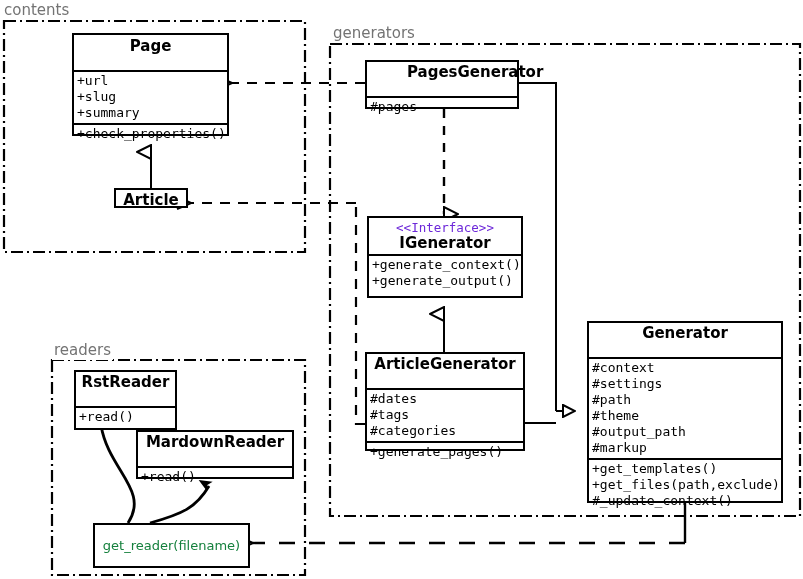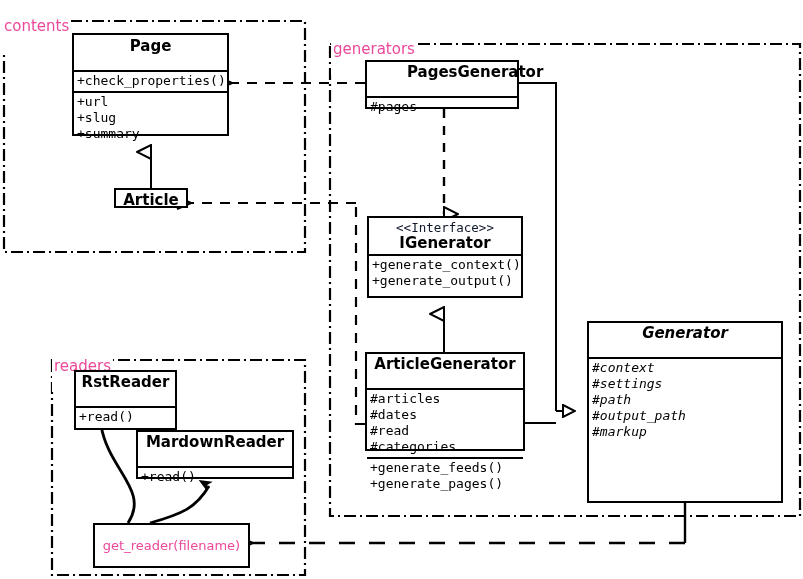--- a/index.html
+++ b/index.html
@@ -7,32 +7,32 @@
        font-family:"DejaVu Sans", sans-serif;}
   #canvas{position:relative;width:803px;height:579px;background:#ffffff;}
   svg.layer{position:absolute;left:0;top:0;width:803px;height:579px;}
 
   .uml-box{position:absolute;box-sizing:border-box;background:#ffffff;
            border:2px solid #000000;}
   .uml-title{font-family:"DejaVu Sans", sans-serif;font-weight:bold;
              font-size:15px;text-align:center;color:#000;
              padding:3px 4px 16px 4px;line-height:16px;white-space:nowrap;}
   .uml-stereo{font-family:"DejaVu Sans Mono", monospace;font-weight:normal;
-              font-size:12.5px;text-align:center;color:#0f172a;
+              font-size:12.5px;text-align:center;color:#6d28d9;
               padding:3px 4px 0 4px;line-height:14px;}
   .uml-sep{border-top:2px solid #000000;}
   .uml-compartment{padding:1px 0 2px 3px;}
   .uml-member{font-family:"DejaVu Sans Mono", monospace;font-size:13px;
               line-height:16px;color:#000;white-space:pre;}
   .plain-label{font-family:"DejaVu Sans", sans-serif;font-size:13px;
-               color:#ec4899;text-align:center;line-height:18px;padding:12px 4px;border-radius:20px;}
+               color:#15803d;text-align:center;line-height:18px;padding:12px 4px;border-radius:20px;}
 
   .pkg-label{position:absolute;font-family:"DejaVu Sans", sans-serif;
-             font-size:15px;color:#ec4899;background:#ffffff;
-             padding:17px 2px;white-space:nowrap;}
+             font-size:15px;color:#737373;background:#ffffff;
+             padding:1px 2px;white-space:nowrap;}
 </style>
 </head>
 <body>
 
 <div id="canvas">
 
   <svg class="layer" viewBox="0 0 803 579">
     <defs>
       <marker id="hollowTriRight" markerWidth="14" markerHeight="14" refX="13" refY="7" orient="auto" markerUnits="userSpaceOnUse">
         <path d="M1,1 L13,7 L1,13 Z" fill="#ffffff" stroke="#000" stroke-width="2" stroke-linejoin="miter"></path>
@@ -102,26 +102,26 @@
     </g>
   </svg>
 
   <div class="pkg-label" style="left:2px;top:0px;">contents</div>
   <div class="pkg-label" style="left:331px;top:23px;">generators</div>
   <div class="pkg-label" style="left:52px;top:340px;">readers</div>
 
   <div class="uml-box" style="left:72px;top:33px;width:157px;height:103px;">
     <div class="uml-title">Page</div>
     <div class="uml-compartment uml-sep">
-      <div class="uml-member">+check_properties()</div>
-    </div>
-    <div class="uml-compartment uml-sep">
       <div class="uml-member">+url</div>
       <div class="uml-member">+slug</div>
       <div class="uml-member">+summary</div>
+    </div>
+    <div class="uml-compartment uml-sep">
+      <div class="uml-member">+check_properties()</div>
     </div>
   </div>
 
   <div class="uml-box" style="left:114px;top:188px;width:74px;height:20px;">
     <div class="uml-title" style="padding-top:2px;">Article</div>
   </div>
 
   <div class="uml-box" style="left:365px;top:60px;width:154px;height:49px;">
     <div class="uml-title" style="padding-top:2px;margin-left:36px;">PagesGenerator</div>
     <div class="uml-compartment uml-sep">
@@ -134,39 +134,43 @@
     <div class="uml-title" style="padding-top:0px;padding-bottom:3px;">IGenerator</div>
     <div class="uml-compartment uml-sep">
       <div class="uml-member">+generate_context()</div>
       <div class="uml-member">+generate_output()</div>
     </div>
   </div>
 
   <div class="uml-box" style="left:365px;top:352px;width:160px;height:99px;">
     <div class="uml-title" style="padding-top:2px;">ArticleGenerator</div>
     <div class="uml-compartment uml-sep">
-      <div class="uml-member">#articles</div>
       <div class="uml-member">#dates</div>
-      <div class="uml-member">#read</div>
+      <div class="uml-member">#tags</div>
       <div class="uml-member">#categories</div>
     </div>
     <div class="uml-compartment uml-sep">
-      <div class="uml-member">+generate_feeds()</div>
       <div class="uml-member">+generate_pages()</div>
     </div>
   </div>
 
-  <div class="uml-box" style="left:587px;top:321px;width:196px;height:182px;font-style:italic;">
+  <div class="uml-box" style="left:587px;top:321px;width:196px;height:182px;">
     <div class="uml-title" style="padding-top:2px;">Generator</div>
     <div class="uml-compartment uml-sep">
       <div class="uml-member">#context</div>
       <div class="uml-member">#settings</div>
       <div class="uml-member">#path</div>
+      <div class="uml-member">#theme</div>
       <div class="uml-member">#output_path</div>
       <div class="uml-member">#markup</div>
+    </div>
+    <div class="uml-compartment uml-sep">
+      <div class="uml-member">+get_templates()</div>
+      <div class="uml-member">+get_files(path,exclude)</div>
+      <div class="uml-member">#_update_context()</div>
     </div>
   </div>
 
   <div class="uml-box" style="left:74px;top:370px;width:103px;height:60px;">
     <div class="uml-title" style="padding-top:2px;">RstReader</div>
     <div class="uml-compartment uml-sep">
       <div class="uml-member">+read()</div>
     </div>
   </div>
 

